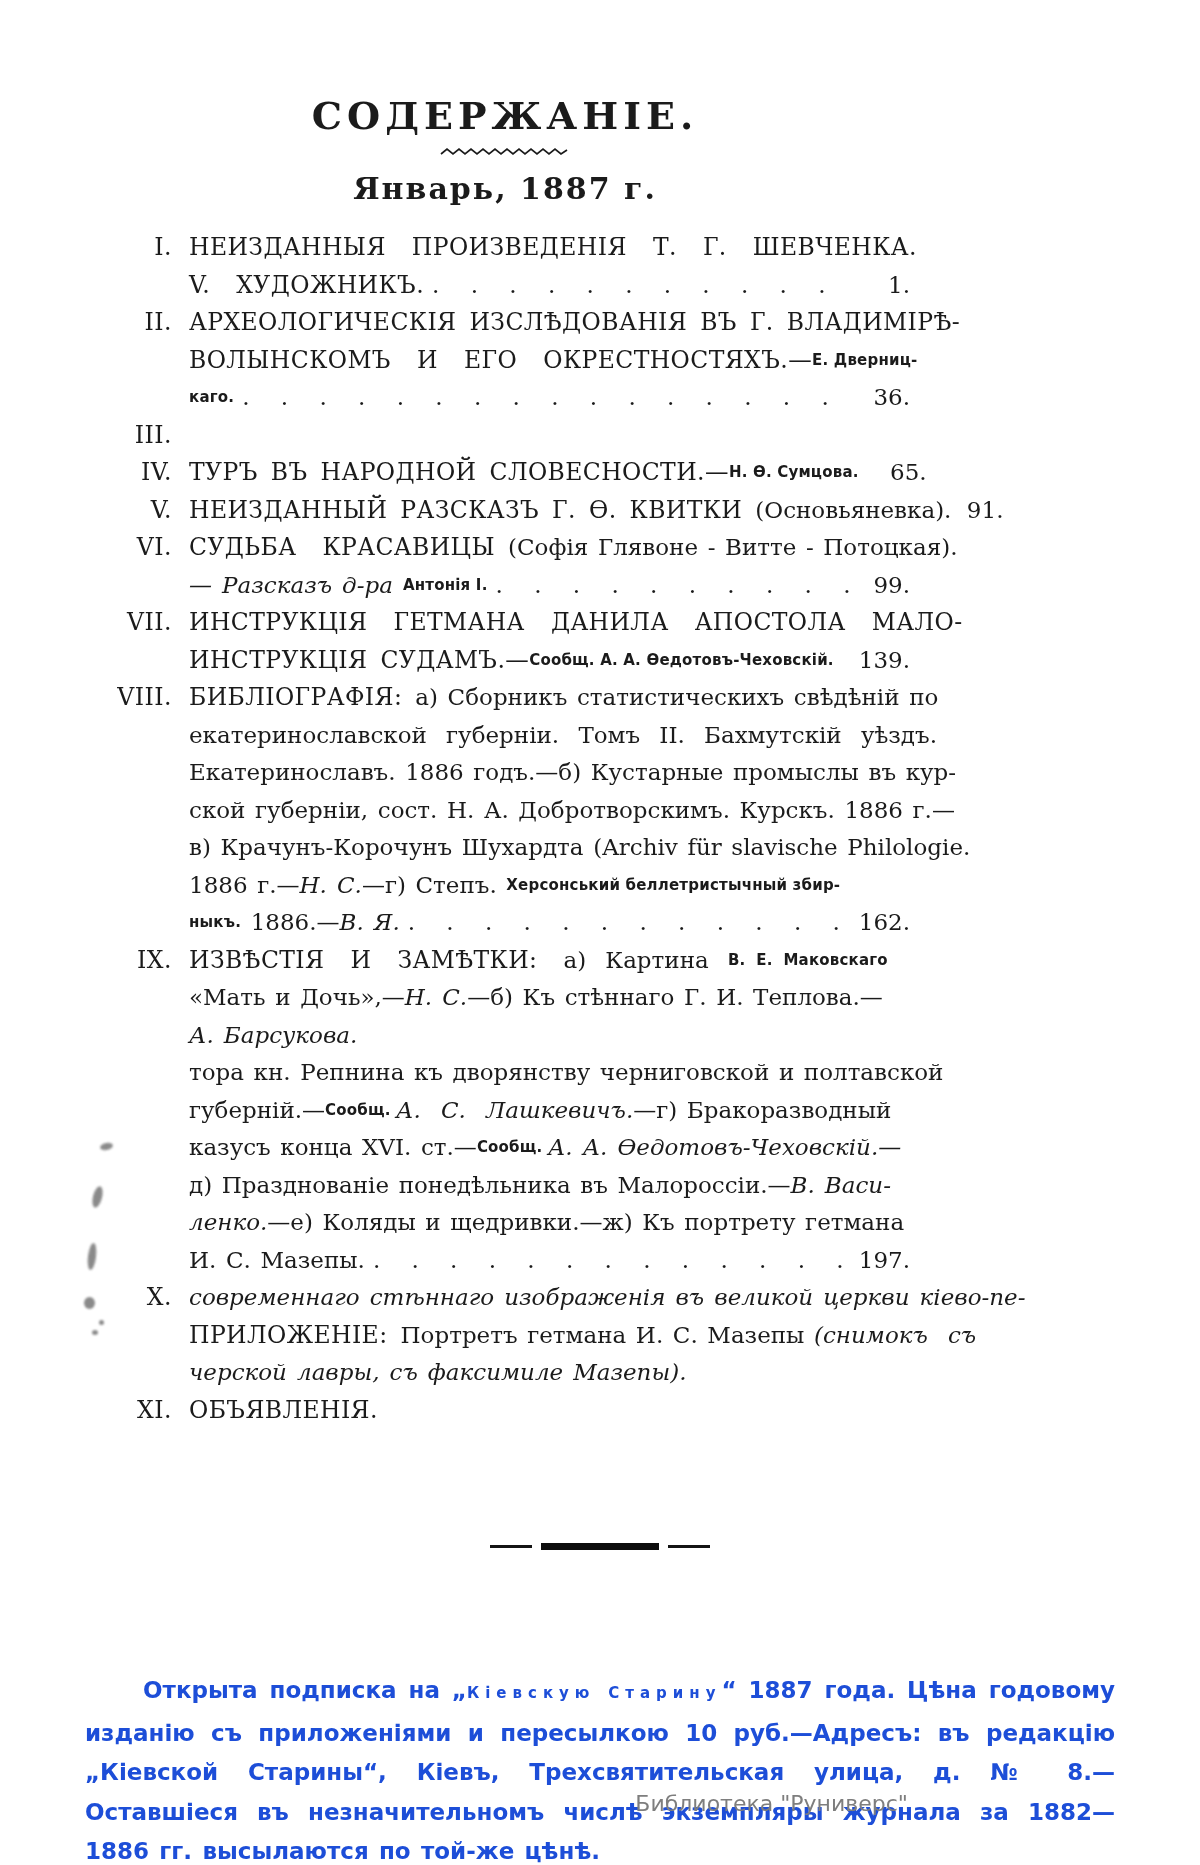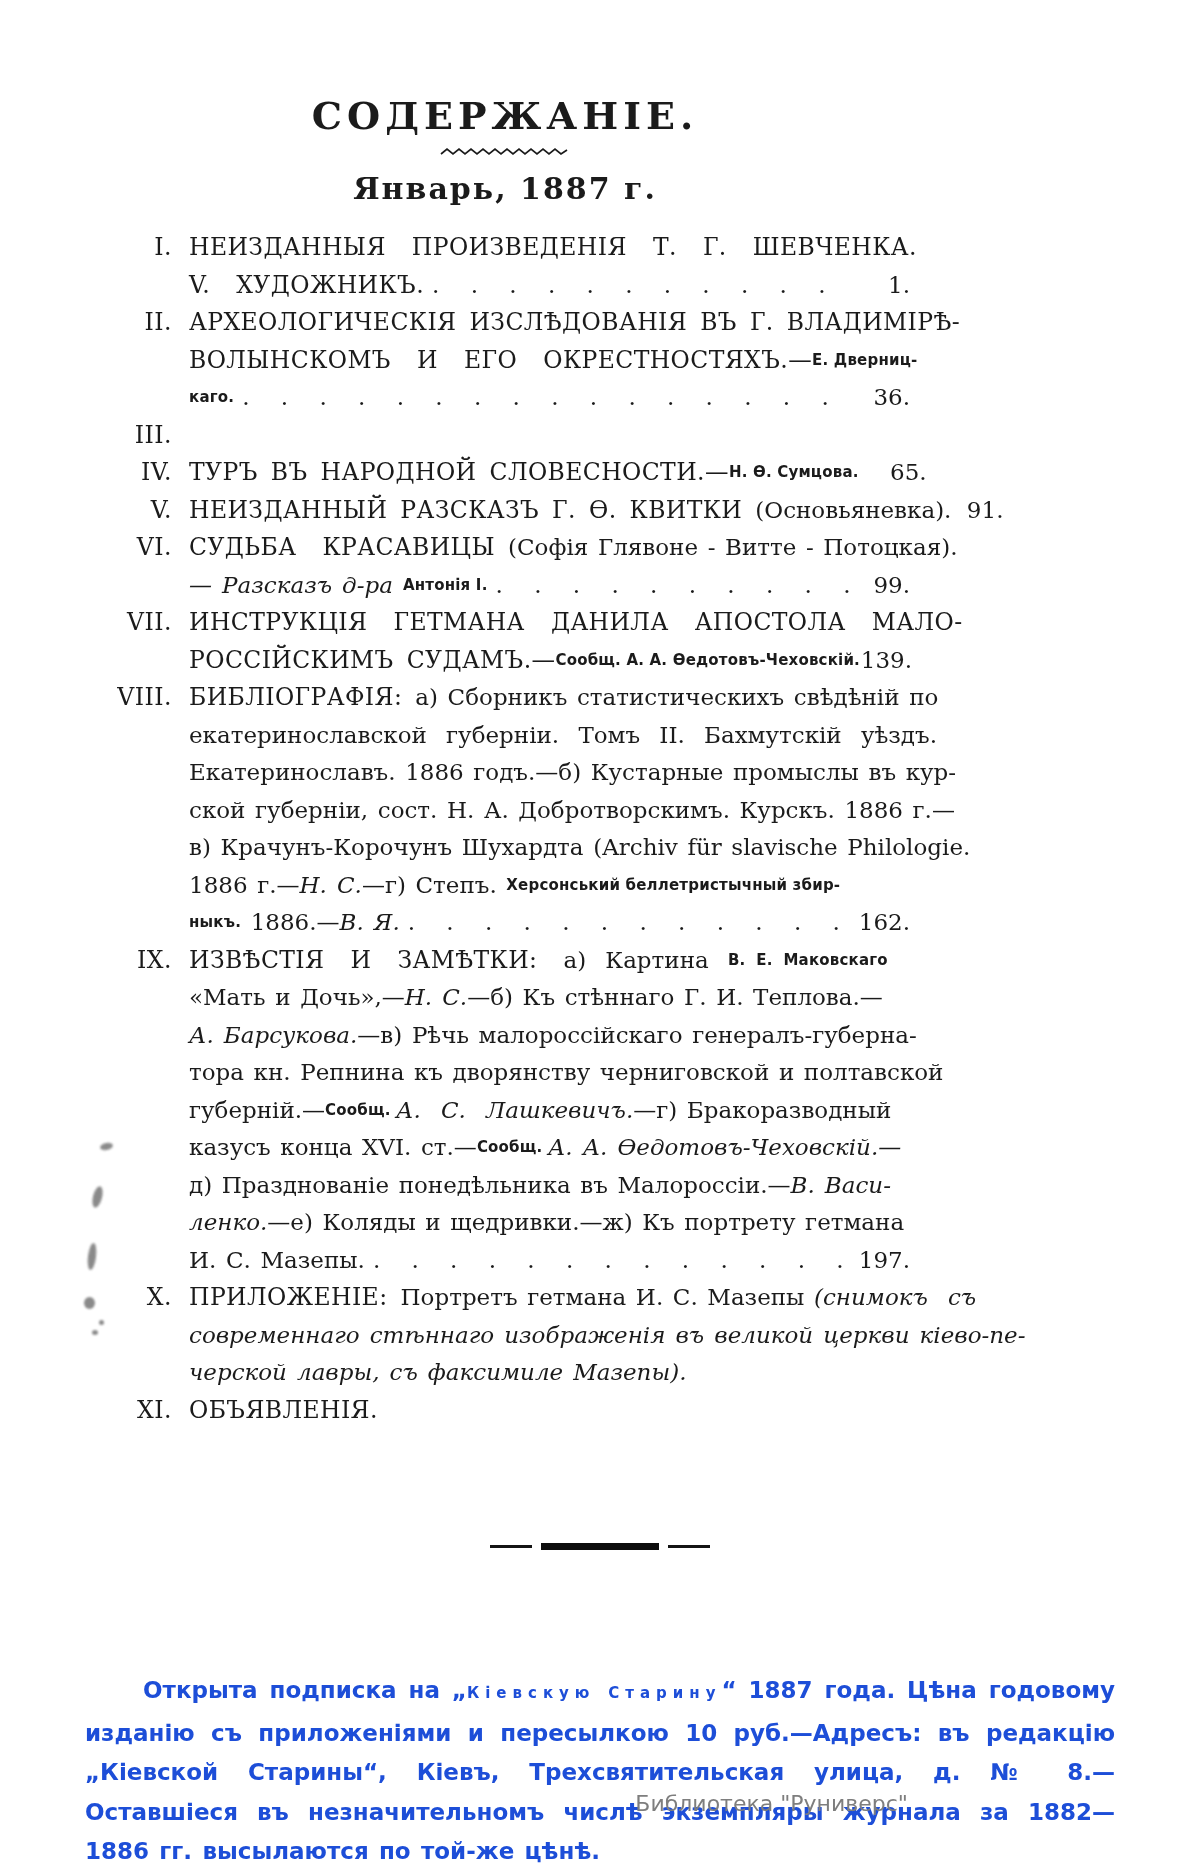--- a/index.html
+++ b/index.html
@@ -143,21 +143,21 @@
             </div>
           </div>
         </div>
         <div class="entry">
           <div class="num">VII.</div>
           <div class="ebody">
             <div class="line">
               <span class="seg seg-caps">ИНСТРУКЦІЯ  ГЕТМАНА  ДАНИЛА  АПОСТОЛА  МАЛО-</span>
             </div>
             <div class="line">
-              <span class="seg seg-caps">РОССІЙСКИМЪ СУДАМЪ.—</span>
+              <span class="seg seg-caps">ИНСТРУКЦІЯ СУДАМЪ.—</span>
               <span class="seg seg-bold">Сообщ. А. А. Ѳедотовъ-Чеховскій.</span>
               <span class="fill"></span>
               <span class="pageno">139.</span>
             </div>
           </div>
         </div>
         <div class="entry">
           <div class="num">VIII.</div>
           <div class="ebody">
             <div class="line">
@@ -199,21 +199,20 @@
               <span class="seg seg-plain">а)  Картина  </span>
               <span class="seg seg-bold">В.  Е.  Маковскаго</span>
             </div>
             <div class="line">
               <span class="seg seg-plain">«Мать и Дочь»,—</span>
               <span class="seg seg-italic">Н. С.</span>
               <span class="seg seg-plain">—б) Къ стѣннаго Г. И. Теплова.—</span>
             </div>
             <div class="line">
               <span class="seg seg-italic">А. Барсукова.</span>
-              <span class="seg seg-plain">—в) Рѣчь малороссійскаго генералъ-губерна-</span>
             </div>
             <div class="line">
               <span class="seg seg-plain">тора кн. Репнина къ дворянству черниговской и полтавской</span>
             </div>
             <div class="line">
               <span class="seg seg-plain">губерній.—</span>
               <span class="seg seg-bold">Сообщ. </span>
               <span class="seg seg-italic">А.  С.  Лашкевичъ.</span>
               <span class="seg seg-plain">—г) Бракоразводный</span>
             </div>
@@ -234,26 +233,26 @@
               <span class="seg seg-plain">И. С. Мазепы.</span>
               <span class="dots"></span>
               <span class="pageno">197.</span>
             </div>
           </div>
         </div>
         <div class="entry">
           <div class="num">X.</div>
           <div class="ebody">
             <div class="line">
+              <span class="seg seg-italic">современнаго стѣннаго изображенія въ великой церкви кіево-пе-</span>
+            </div>
+            <div class="line">
               <span class="seg seg-caps">ПРИЛОЖЕНІЕ: </span>
               <span class="seg seg-plain">Портретъ гетмана И. С. Мазепы </span>
               <span class="seg seg-italic">(снимокъ  съ</span>
-            </div>
-            <div class="line">
-              <span class="seg seg-italic">современнаго стѣннаго изображенія въ великой церкви кіево-пе-</span>
             </div>
             <div class="line">
               <span class="seg seg-italic">черской лавры, съ факсимиле Мазепы).</span>
             </div>
           </div>
         </div>
         <div class="entry">
           <div class="num">XI.</div>
           <div class="ebody">
             <div class="line">

